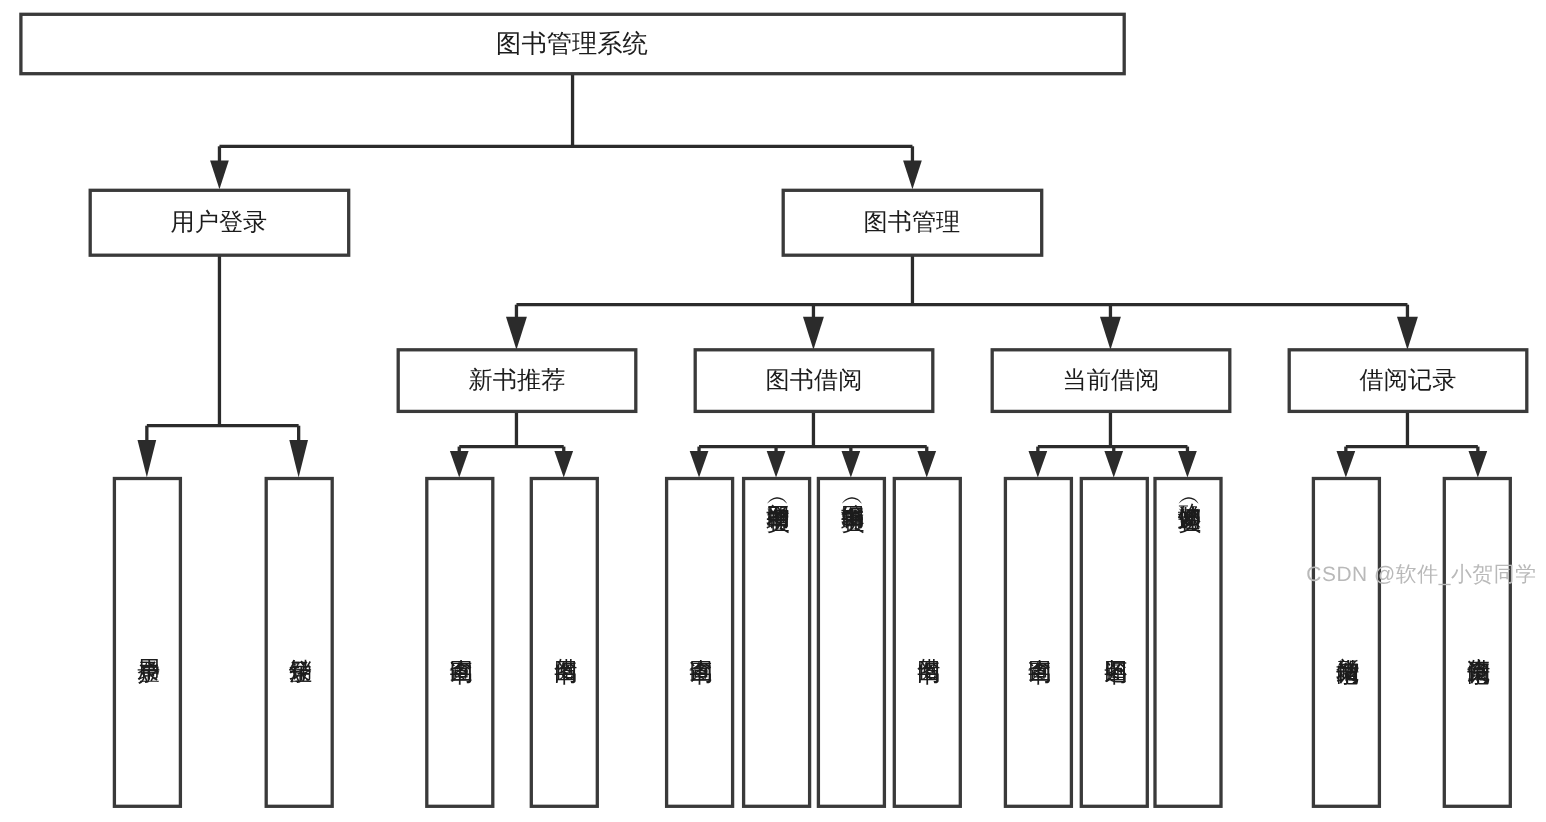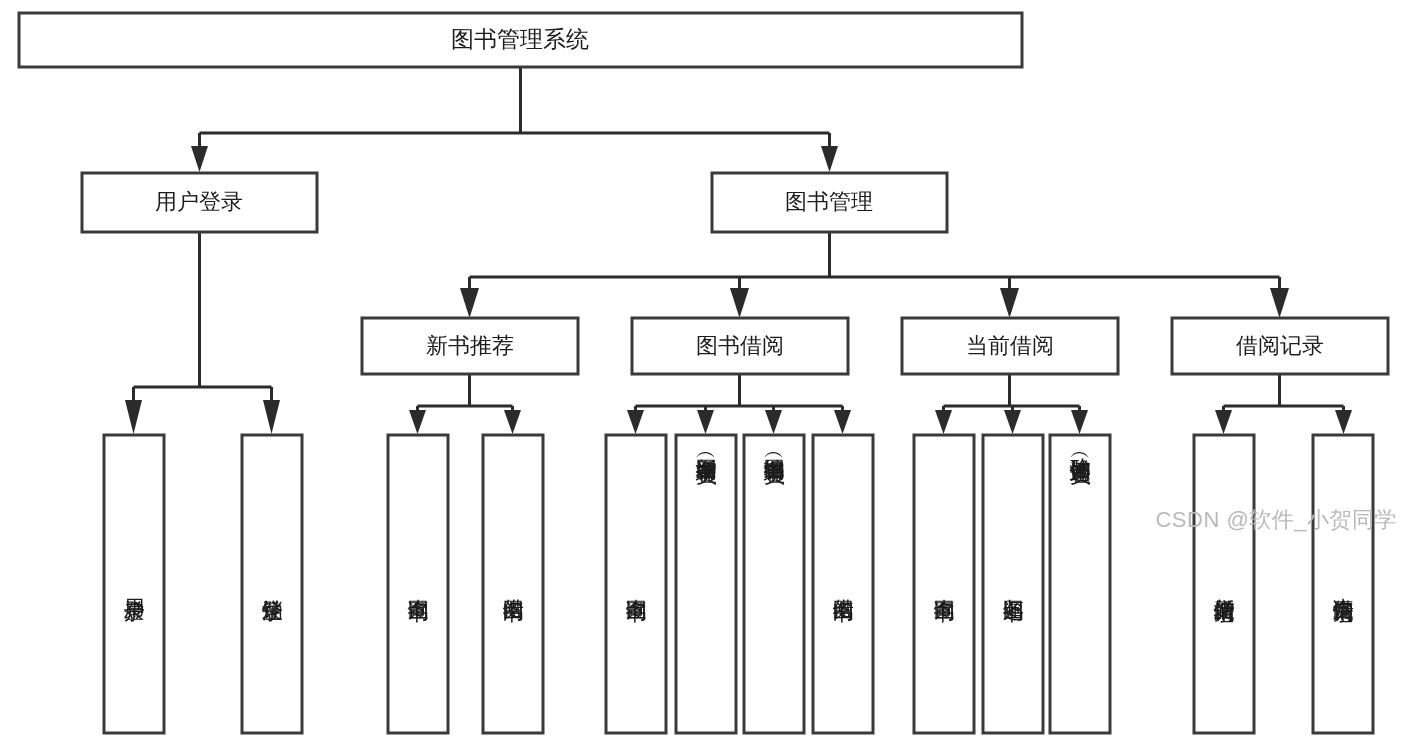--- a/index.html
+++ b/index.html
@@ -73,21 +73,21 @@
     color: #1c1c1c;
     letter-spacing: 1px;
     text-align: center;
     white-space: nowrap;
   }
   .watermark {
     position: absolute;
     right: 8px;
     bottom: 6px;
     font-family: "Liberation Sans", "DejaVu Sans", sans-serif;
-    font-size: 22px;
+    font-size: 19px;
     color: #b9b9b9;
     letter-spacing: 0.5px;
     white-space: nowrap;
     text-align: center;
   }
 </style>
 </head>
 <body>
 
 <div id="diagram-root">

